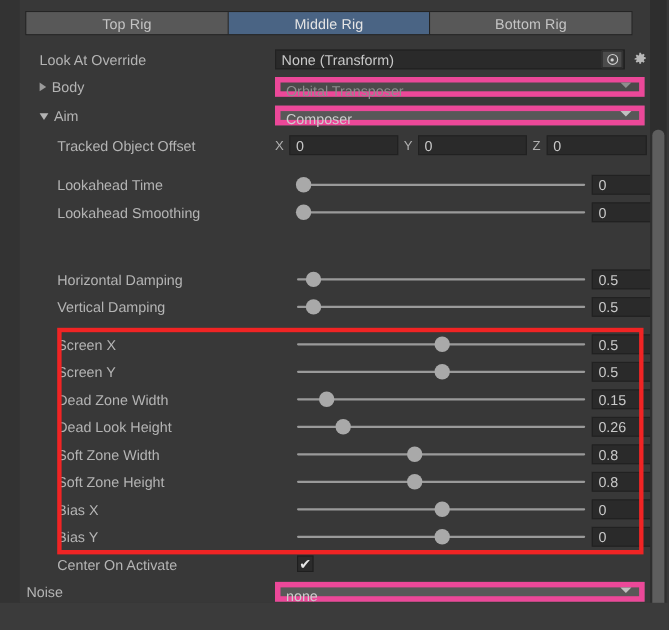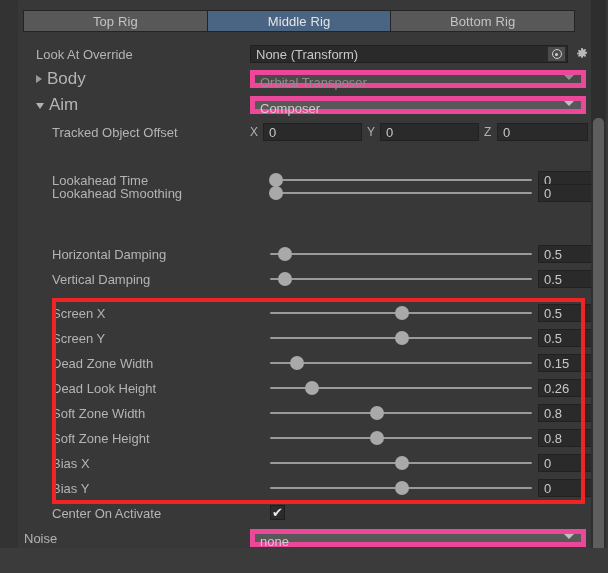--- a/index.html
+++ b/index.html
@@ -67,21 +67,21 @@
   }
   .label.indent1 { left: 18px; }
   .label.indent2 { left: 34px; }
   .label.indent0 { left: 6px; }
 
   
   .foldout {
     position: absolute;
     left: 18px; top: 0; height: 22px;
     display: flex; align-items: center;
-    font-size: 17px; color: #b4b4b4;
+    font-size: 13px; color: #b4b4b4;
   }
   .tri {
     width: 0; height: 0; margin-right: 5px;
     display: inline-block;
   }
   .tri.closed {
     border-left: 6px solid #9a9a9a;
     border-top: 4.5px solid transparent;
     border-bottom: 4.5px solid transparent;
   }
@@ -326,21 +326,21 @@
           <span class="veclab">Y</span>
           <span class="vecbox" style="width:99px;">0</span>
         </div>
         <div class="vecpart" style="left:234px;width:104px;">
           <span class="veclab">Z</span>
           <span class="vecbox" style="width:91px;">0</span>
         </div>
       </div>
     </div>
 
-    <div class="row" style="top:157px;margin-top:12px;">
+    <div class="row" style="top:157px;">
       <div class="label indent2">Lookahead Time</div>
       <div class="sliderwrap">
         <div class="track"></div>
         <div class="thumb" style="left:6px;"></div>
       </div>
       <div class="numbox">0</div>
     </div>
 
     <div class="row" style="top:182px;">
       <div class="label indent2">Lookahead Smoothing</div>

